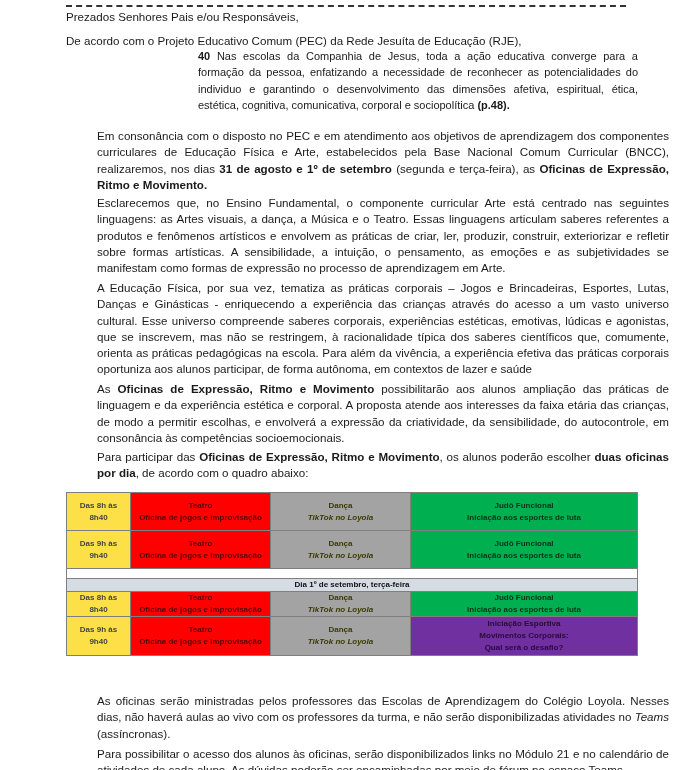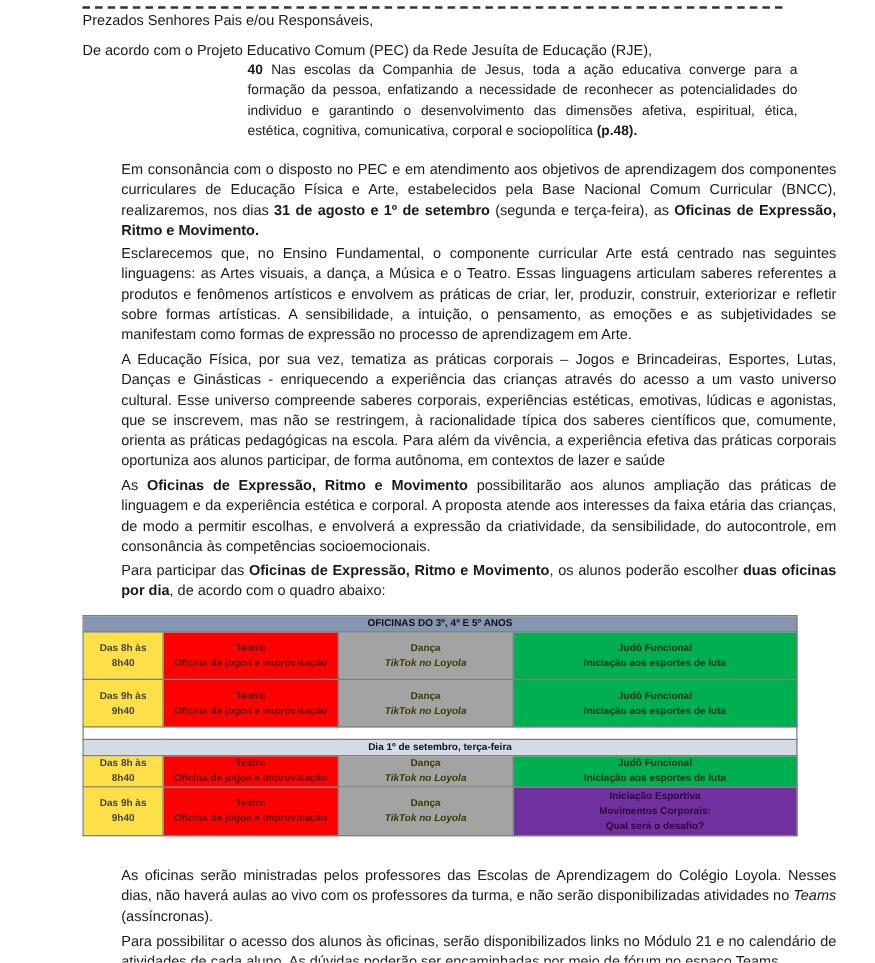--- a/index.html
+++ b/index.html
@@ -52,23 +52,20 @@
 <p class="para" style="top:449px"><span>Para participar das </span><b>Oficinas de Expressão, Ritmo e Movimento</b><span>, os alunos poderão escolher </span><b>duas oficinas por dia</b><span>, de acordo com o quadro abaixo:</span></p>
 
 <table class="sched">
   <colgroup>
       <col style="width:64px">
       <col style="width:140px">
       <col style="width:140px">
       <col>
     </colgroup>
   <tbody>
-      <tr>
-        <td colspan="4" class="hdr">OFICINAS DO 3º, 4º E 5º ANOS</td>
-      </tr>
   <tr class="row-a">
     <td class="time"><span>Das 8h às</span><br><span>8h40</span></td>
     <td class="red"><span>Teatro</span><br><span>Oficina de jogos e improvisação</span></td>
     <td class="yellow"><span>Dança</span><br><i>TikTok no Loyola</i></td>
     <td class="green"><span>Judô Funcional</span><br><span>Iniciação aos esportes de luta</span></td>
   </tr>
   <tr class="row-a">
     <td class="time"><span>Das 9h às</span><br><span>9h40</span></td>
     <td class="red"><span>Teatro</span><br><span>Oficina de jogos e improvisação</span></td>
     <td class="yellow"><span>Dança</span><br><i>TikTok no Loyola</i></td>

